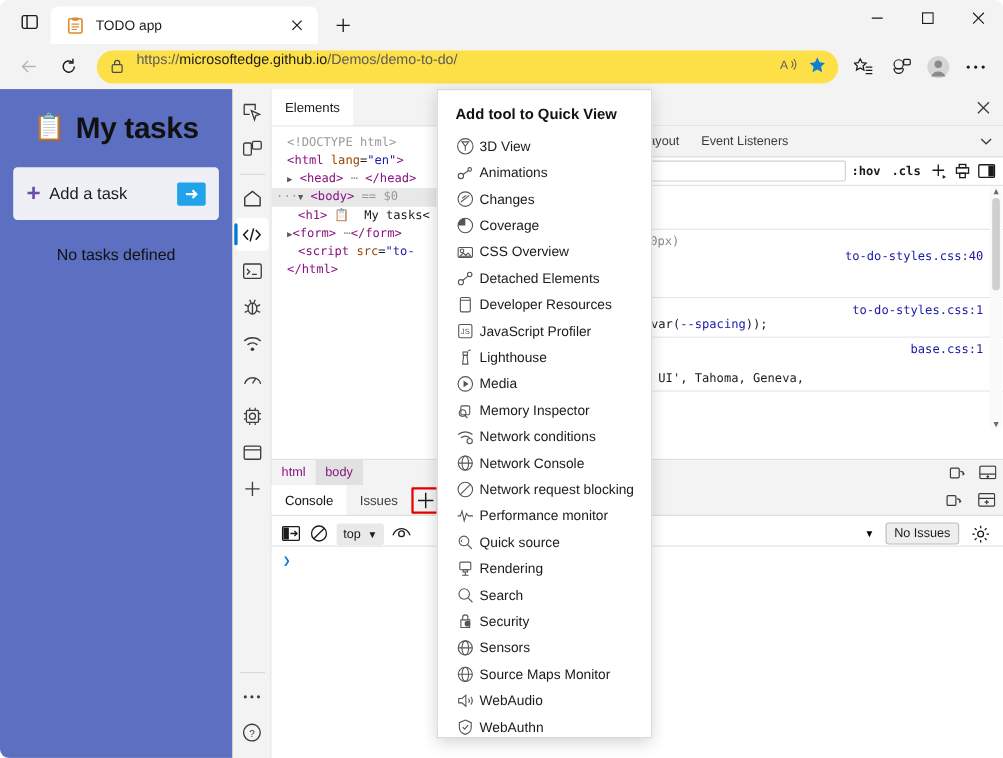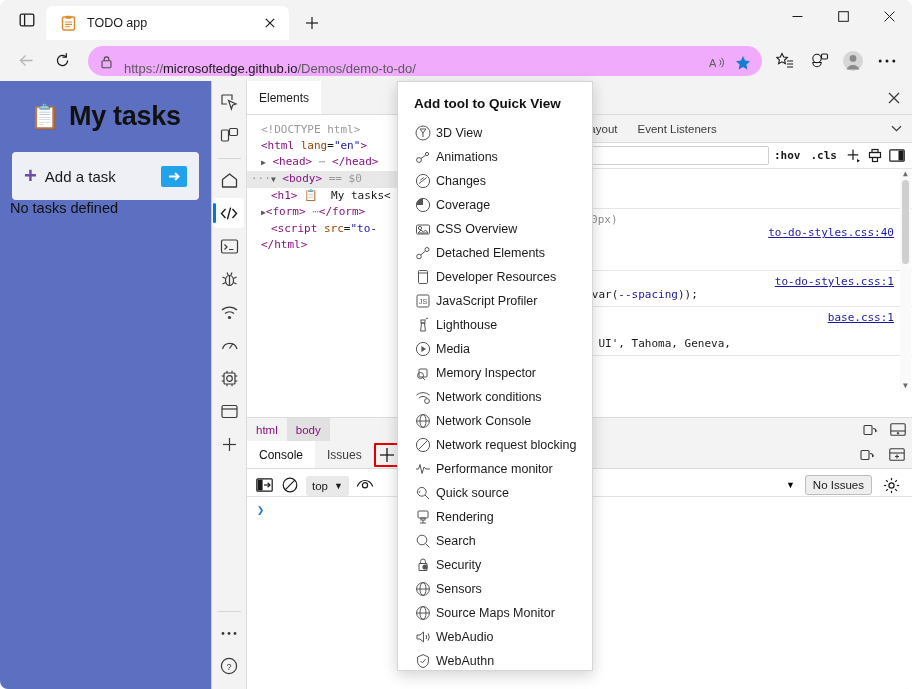--- a/index.html
+++ b/index.html
@@ -70,22 +70,22 @@
     display: flex; align-items: center;
     padding: 0 8px;
   }
   .navbtn {
     width: 32px; height: 32px; margin: 0 2px;
     display: flex; align-items: center; justify-content: center;
     border-radius: 5px;
   }
   .omnibox {
     flex: 1 1 auto; height: 30px; margin: 0 6px 0 8px;
-    background: #f0abfc; border-radius: 16px;
-    display: flex; align-items: flex-end;
+    background: #fde047; border-radius: 16px;
+    display: flex; align-items: flex-start;
     padding: 0 6px 0 4px;
     position: relative;
   }
   .omni-lock { width: 28px; height: 28px; display:flex; align-items:center; justify-content:center; flex: 0 0 28px;}
   .omni-url {
     flex: 1 1 auto; font-size: 13px; color: #5c5c5c;
     white-space: nowrap; overflow: hidden;
     padding-left: 4px;
   }
   .omni-url b { color: #1b1b1b; font-weight: 400; }
@@ -119,21 +119,21 @@
   .addtask .plus {
     color: #6a4fa8; font-size: 22px; font-weight: bold; margin-right: 8px; line-height: 1;
   }
   .addtask .lbl { flex: 1 1 auto; font-size: 15px; color: #1a1a1a; }
   .addtask .go {
     width: 26px; height: 21px; background: #21a3eb; border-radius: 2px;
     display: flex; align-items: center; justify-content: center;
     color: #fff; font-size: 13px;
   }
   .wp-empty {
-    text-align: left; font-size: 14.5px; color: #111;
+    text-align: center; margin-top: 24px; font-size: 14.5px; color: #111;
   }
 
   
   .devtools {
     flex: 1 1 auto; height: 608px; background: #f3f3f3;
     position: relative; display: flex;
     border-left: 1px solid #cdcdcd;
   }
   .activitybar {
     width: 35px; height: 608px; background: #f3f3f3;
@@ -209,21 +209,21 @@
   }
   .st-pill { padding: 0 5px; color: #1a1a1a; font-weight: bold; }
   .st-ic { width: 22px; display: flex; align-items: center; justify-content: center; }
   .st-body {
     font-family: "DejaVu Sans Mono", monospace; font-size: 11px;
     padding: 0; overflow: hidden; position: relative; height: 222px;
   }
   .st-rule { border-bottom: 1px solid #e6e6e6; padding: 4px 6px 5px 6px; position: relative; }
   .st-selline { color: #1a1a1a; white-space: nowrap; }
   .st-src {
-    position: absolute; right: 18px; color: #1a1aa6; text-decoration: underline;
+    position: absolute; right: 18px; color: #1a1aa6; 
     font-size: 11px;
   }
   .st-prop { white-space: nowrap; padding-left: 14px; color: #1a1a1a; }
   .st-prop .pn { color: #c80000; }
   .st-prop .pv { color: #1a1a1a; }
   .st-prop.struck { text-decoration: line-through; color: #8a8a8a; }
   .st-prop.struck .pn { color: #8a8a8a; }
   .st-media { color: #8a8a8a; white-space: nowrap; }
   .varname { color: #1a1aa6; }
   .scrollbar {

